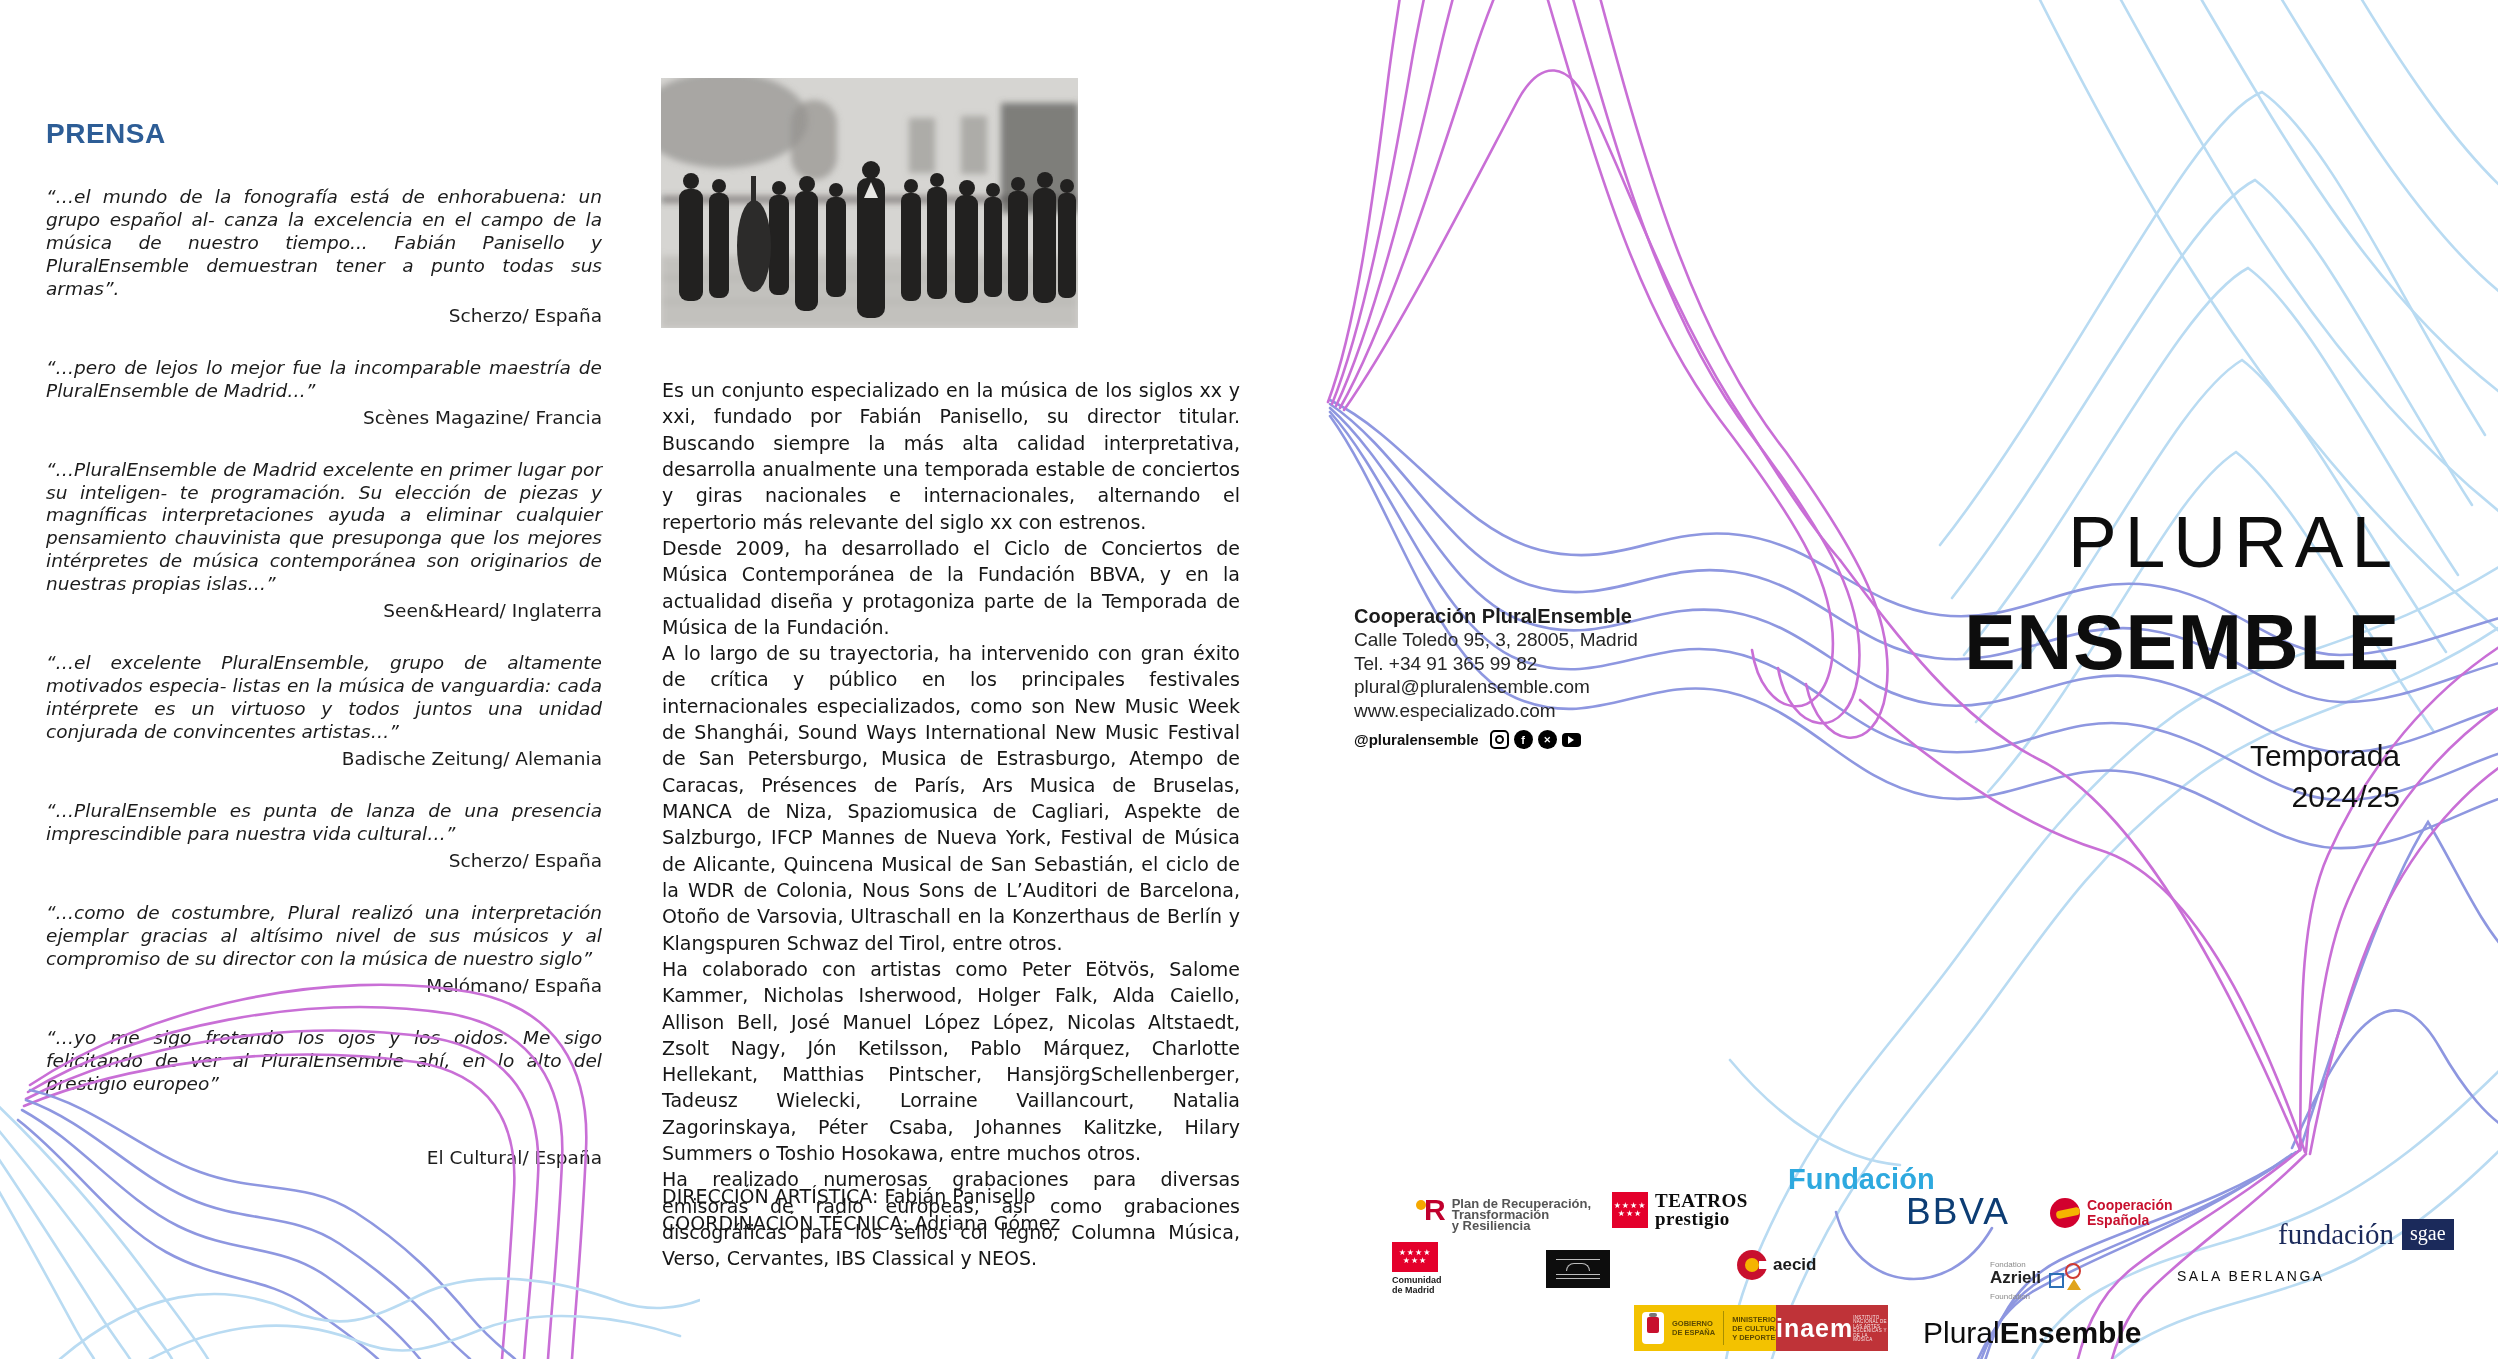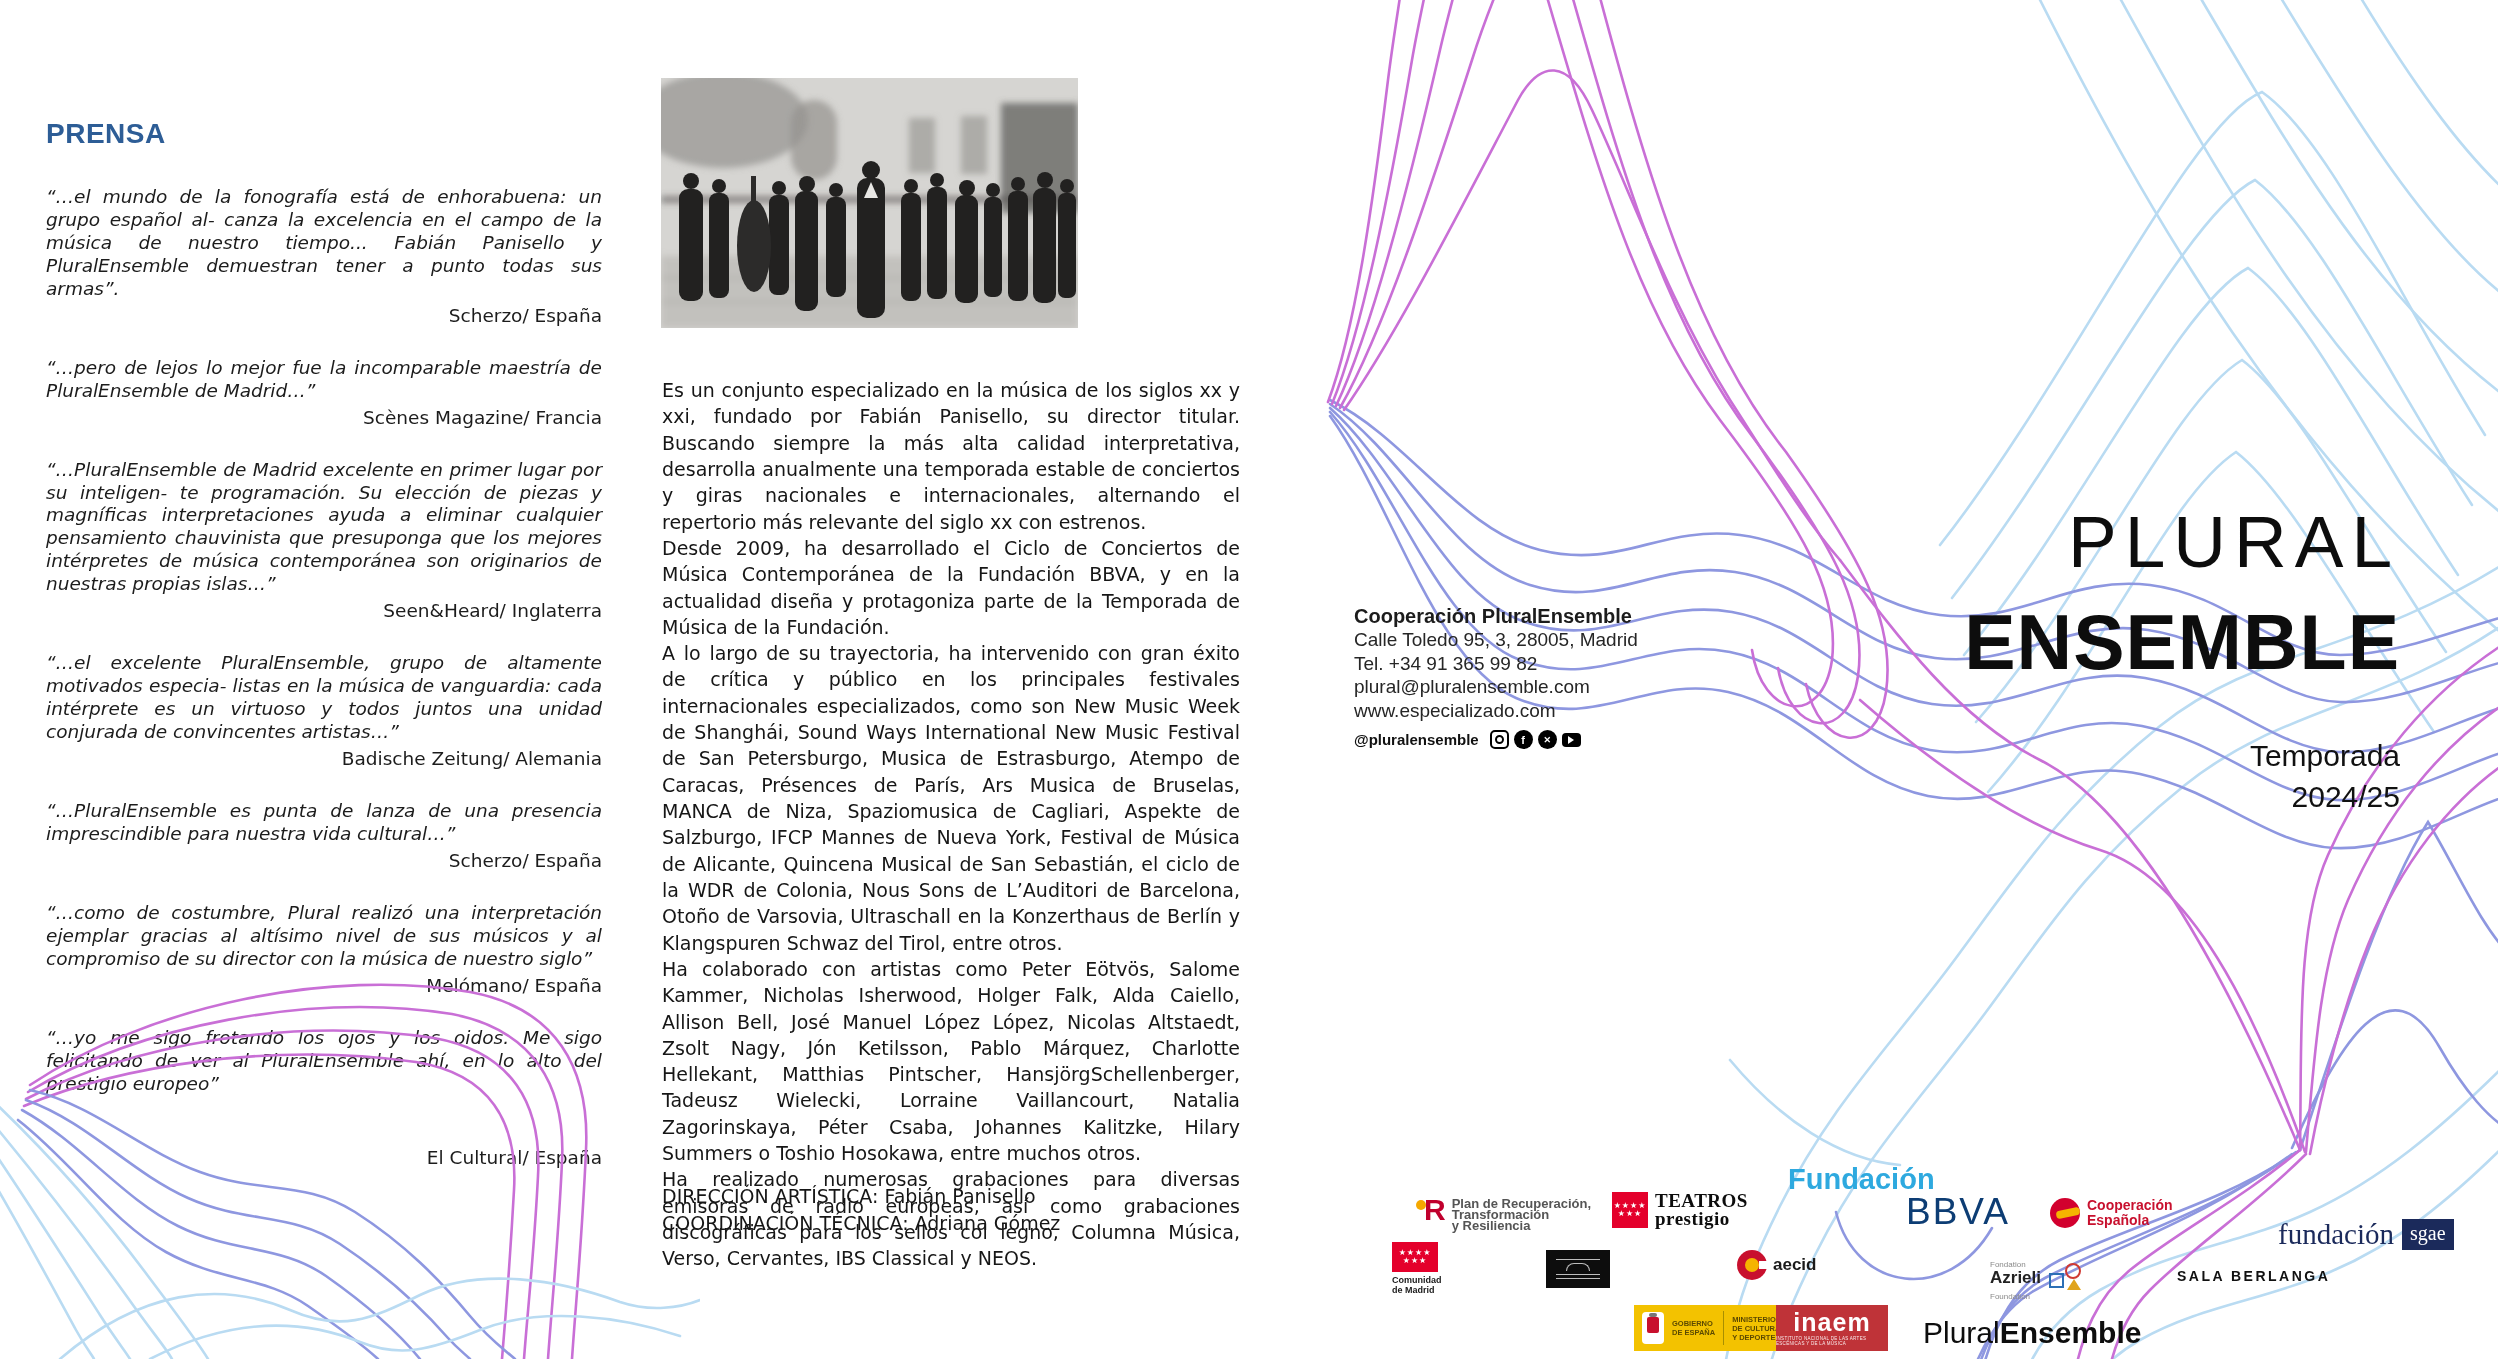--- a/index.html
+++ b/index.html
@@ -103,30 +103,30 @@
   #logo-azrieli{left:1990px;top:1254px;display:flex;align-items:center;gap:8px;}
   #azrieli-words{text-align:left;line-height:1;}
   #azrieli-top,#azrieli-bottom{font-size:8px;color:#8a8a8a;}
   #azrieli-mid{font-size:17px;font-weight:700;color:#222;line-height:15px;}
   .az-shapes{display:flex;align-items:center;gap:2px;position:relative;width:40px;height:30px;}
   .az-sq{position:absolute;left:0;top:10px;width:11px;height:11px;border:2px solid #2c6fb5;}
   .az-ci{position:absolute;left:16px;top:0px;width:12px;height:12px;border:2px solid #d03a33;border-radius:50%;}
   .az-tr{position:absolute;left:18px;top:16px;width:0;height:0;border-left:7px solid transparent;border-right:7px solid transparent;border-bottom:11px solid transparent;border-bottom-color:transparent;}
   .az-tr::after{content:"";position:absolute;left:-7px;top:0;width:0;height:0;border-left:7px solid transparent;border-right:7px solid transparent;border-bottom:11px solid #e0a41c;}
   
-  #logo-berlanga{left:2177px;top:1268px;font-size:14px;font-weight:700;letter-spacing:2.5px;color:#111;}
+  #logo-berlanga{left:2177px;top:1268px;font-size:14px;font-weight:400;letter-spacing:2.5px;color:#111;}
   
   #logo-gobierno{left:1634px;top:1305px;height:46px;background:#f3c200;display:flex;align-items:center;padding:0 8px;gap:8px;}
   #gob-crest{width:22px;height:32px;background:#fff;border-radius:4px;position:relative;}
   #gob-crest::after{content:"";position:absolute;left:5px;top:5px;width:12px;height:16px;background:#c8102e;border-radius:2px;}
   #gob-crest::before{content:"";position:absolute;left:7px;top:1px;width:8px;height:4px;background:#777;border-radius:2px;}
   .gob-col{font-size:7.5px;font-weight:700;color:#5c4a00;line-height:9px;}
   .gob-sep{width:1px;height:34px;background:#a88f00;}
   
-  #logo-inaem{left:1776px;top:1305px;width:112px;height:46px;background:#bf3338;color:#fff;display:flex;flex-direction:column;align-items:center;justify-content:center;line-height:1;}
+  #logo-inaem{left:1776px;top:1305px;width:112px;height:46px;background:#bf3338;color:#fff;display:flex;flex-direction:row;align-items:center;justify-content:center;line-height:1;}
   #inaem-word{font-size:25px;font-weight:800;letter-spacing:1px;}
   #inaem-sub{font-size:4.5px;letter-spacing:.3px;margin-top:2px;opacity:.9;}
   
   #footer-wordmark{left:1923px;top:1316px;font-family:"Liberation Sans", sans-serif;font-size:30px;color:#0d0d0d;}
   #footer-wordmark .w1{font-weight:400;}
   #footer-wordmark .w2{font-weight:800;}
 </style>
 </head>
 <body>
 

